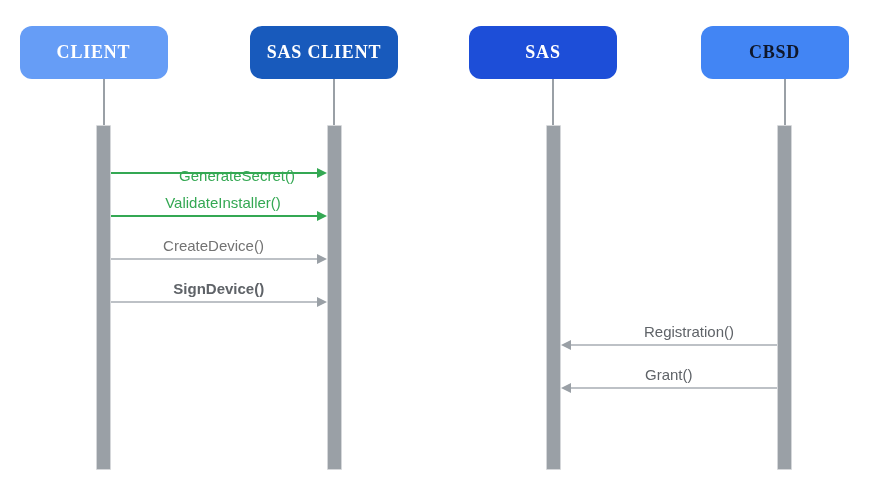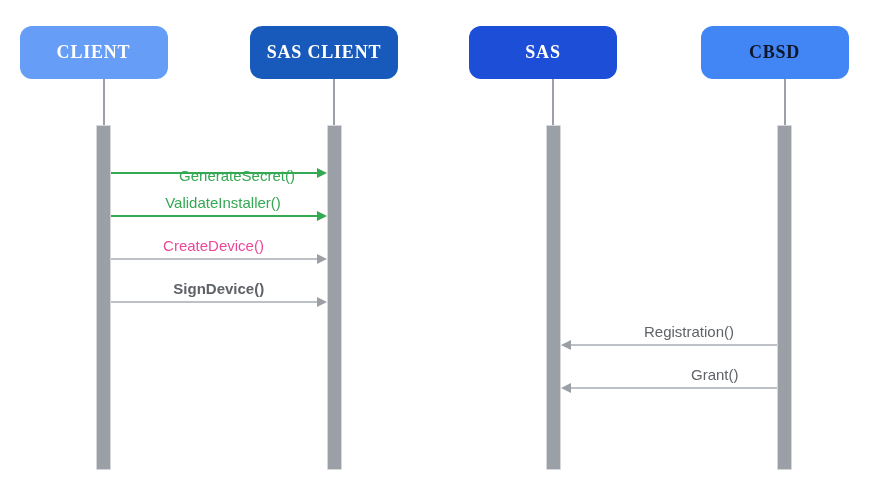--- a/index.html
+++ b/index.html
@@ -106,35 +106,35 @@
     <div class="message-arrowhead" style="top: 168px; border-top: 5px solid transparent; border-bottom: 5px solid transparent; left: 316.5px; border-left: 10px solid rgb(52, 168, 83);"></div>
   </div>
 
   <div class="message-group">
     <div class="message-label" style="left: 111px; width: 224px; top: 194px; color: rgb(52, 168, 83);">ValidateInstaller()</div>
     <div class="message-line" style="height: 2px; top: 215px; background: rgb(52, 168, 83); left: 111px; width: 208.5px;"></div>
     <div class="message-arrowhead" style="top: 211px; border-top: 5px solid transparent; border-bottom: 5px solid transparent; left: 316.5px; border-left: 10px solid rgb(52, 168, 83);"></div>
   </div>
 
   <div class="message-group">
-    <div class="message-label" style="left: 111px; width: 205px; top: 237px; color: #ec4899;">CreateDevice()</div>
+    <div class="message-label" style="left: 111px; width: 205px; top: 237px; color: #737373;">CreateDevice()</div>
     <div class="message-line" style="height: 1.5px; top: 258.25px; background: rgb(189, 193, 198); left: 111px; width: 208.5px;"></div>
     <div class="message-arrowhead" style="top: 254px; border-top: 5px solid transparent; border-bottom: 5px solid transparent; left: 316.5px; border-left: 10px solid rgb(154, 160, 166);"></div>
   </div>
 
   <div class="message-group">
     <div class="message-label" style="left: 111px; width: 215.5px; top: 280px; color: rgb(95, 99, 104); font-weight: bold;">SignDevice()</div>
     <div class="message-line" style="height: 1.5px; top: 301.25px; background: rgb(189, 193, 198); left: 111px; width: 208.5px;"></div>
     <div class="message-arrowhead" style="top: 297px; border-top: 5px solid transparent; border-bottom: 5px solid transparent; left: 316.5px; border-left: 10px solid rgb(154, 160, 166);"></div>
   </div>
 
   <div class="message-group">
     <div class="message-label" style="left: 560.5px; width: 257px; top: 323px; color: rgb(95, 99, 104);">Registration()</div>
     <div class="message-line" style="height: 1.5px; top: 344.25px; background: rgb(189, 193, 198); left: 567.5px; width: 209.5px;"></div>
     <div class="message-arrowhead" style="top: 340px; border-top: 5px solid transparent; border-bottom: 5px solid transparent; left: 560.5px; border-right: 10px solid rgb(154, 160, 166);"></div>
   </div>
 
   <div class="message-group">
-    <div class="message-label" style="left: 560.5px; width: 216.5px; top: 366px; color: rgb(95, 99, 104); padding-left: 46px;">Grant()</div>
+    <div class="message-label" style="left: 560.5px; width: 216.5px; top: 366px; color: rgb(95, 99, 104);">Grant()</div>
     <div class="message-line" style="height: 1.5px; top: 387.25px; background: rgb(189, 193, 198); left: 567.5px; width: 209.5px;"></div>
     <div class="message-arrowhead" style="top: 383px; border-top: 5px solid transparent; border-bottom: 5px solid transparent; left: 560.5px; border-right: 10px solid rgb(154, 160, 166);"></div>
   </div>
 </div>
 
 </body></html>

